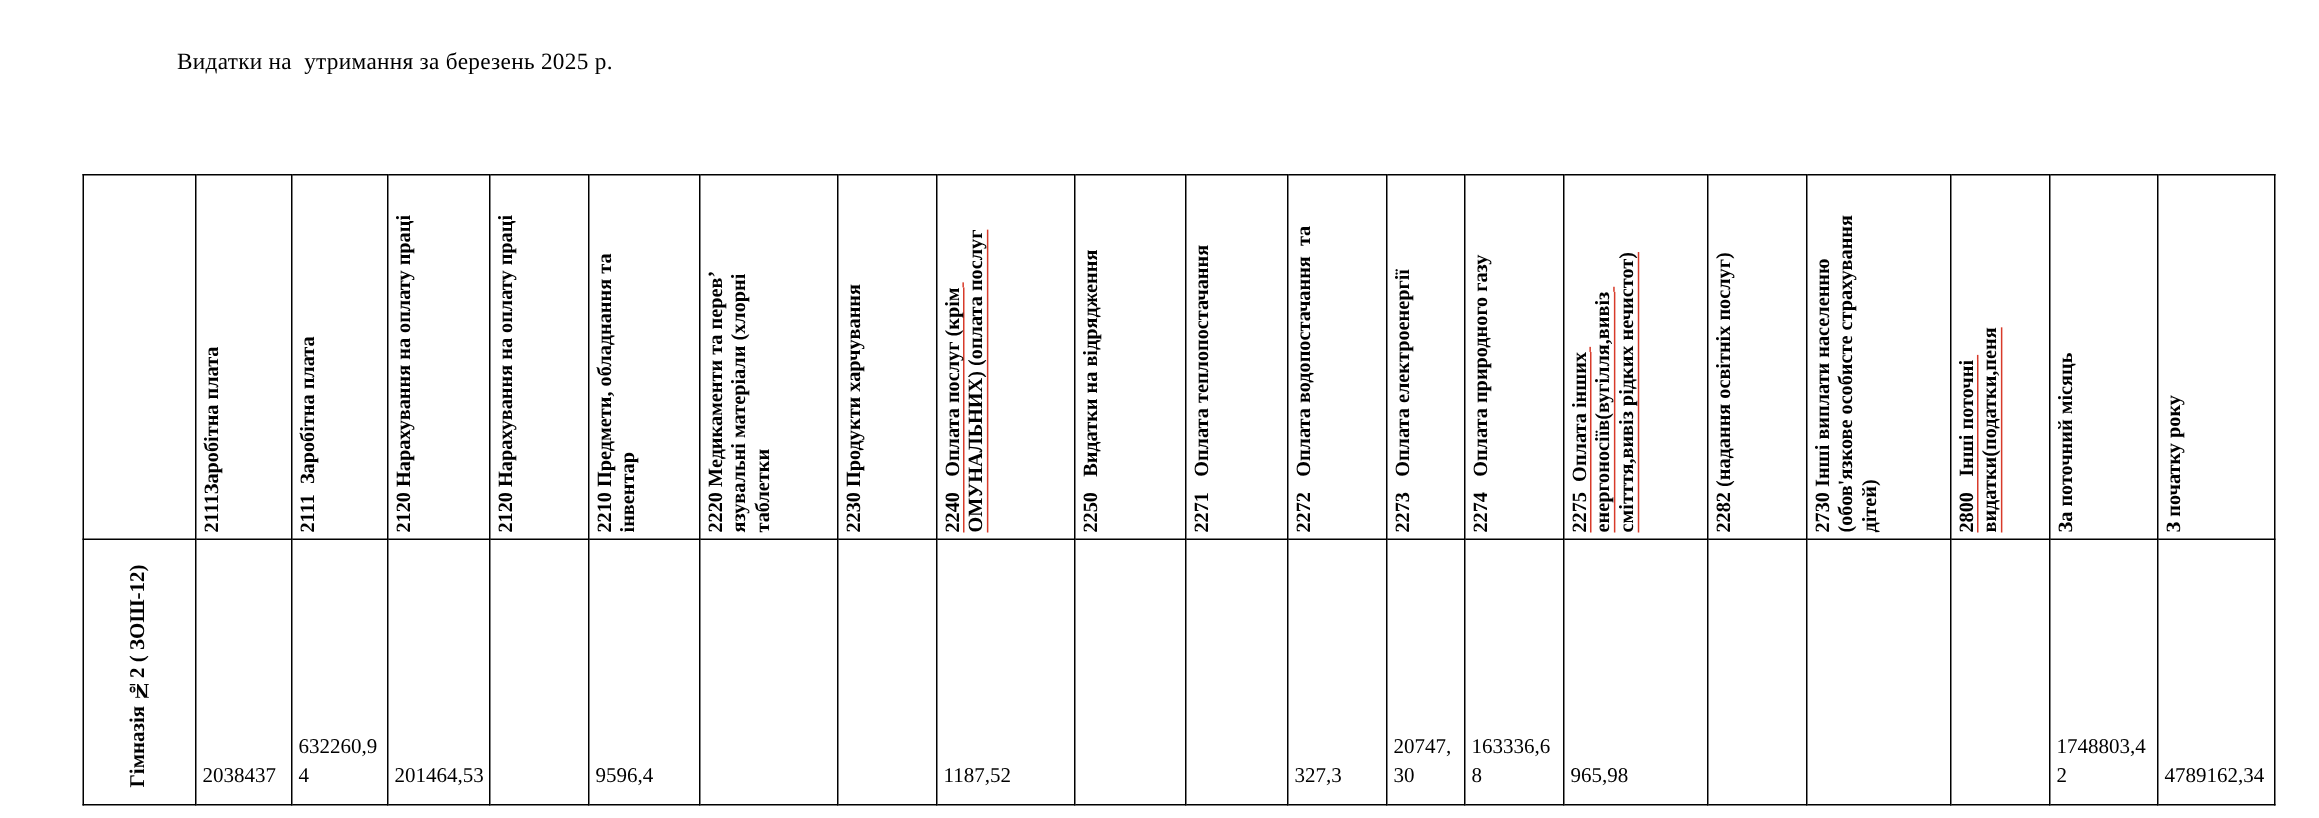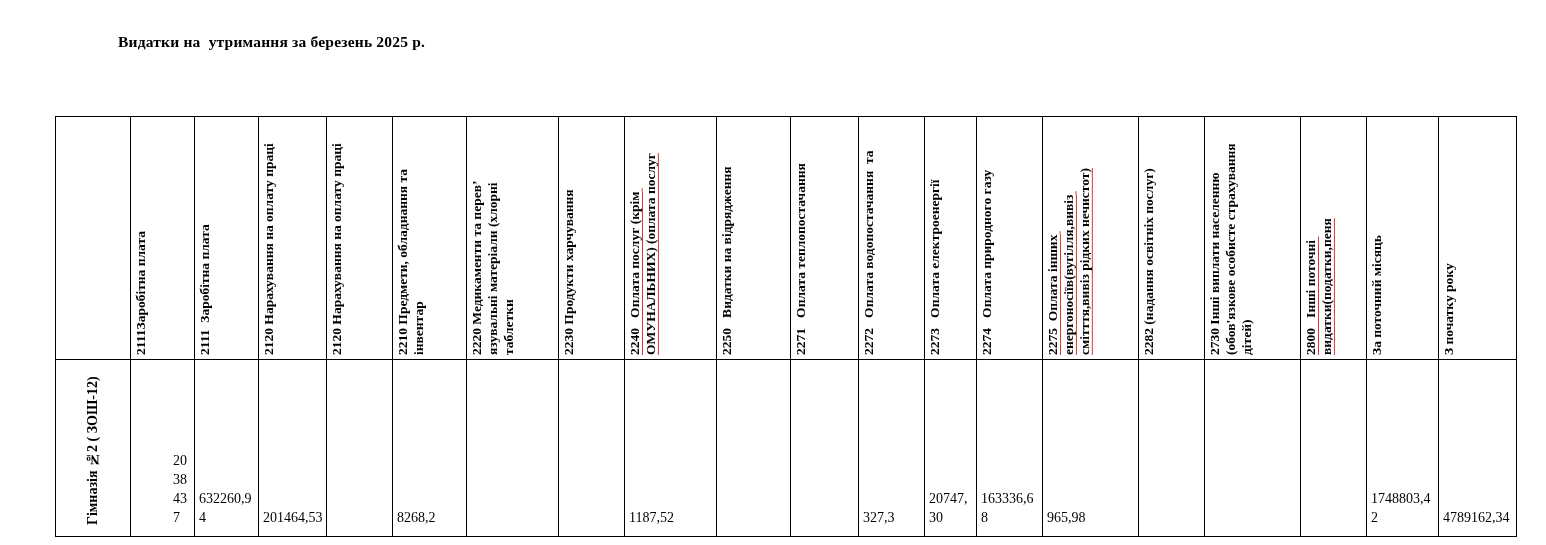--- a/index.html
+++ b/index.html
@@ -17,21 +17,21 @@
   .page {
     position: relative;
     width: 1546px;
     height: 545px;
   }
   .doc-title {
     position: absolute;
     left: 118px;
     top: 33px;
     font-family: "Liberation Serif", serif;
-    font-weight: bold;
+    font-weight: normal;
     font-size: 15.5px;
     letter-spacing: 0.2px;
     white-space: pre;
   }
   table.grid {
     position: absolute;
     left: 55px;
     top: 116px;
     border-collapse: collapse;
     table-layout: fixed;
@@ -92,21 +92,20 @@
     height: 170px;
     text-align: center;
     padding: 0;
     margin: 0 auto;
   }
   td.firstnum {
     vertical-align: top;
   }
   td.firstnum .cellval {
     padding: 4px 3px 0 5px;
-    margin-left: 38px;
   }
 </style>
 </head>
 <body>
 
 <div class="page">
 
   <div class="doc-title">Видатки на  утримання за березень 2025 р.</div>
 
   <table class="grid">
@@ -207,21 +206,21 @@
       <td>
         <span class="cellval">632260,94</span>
       </td>
       <td>
         <span class="cellval">201464,53</span>
       </td>
       <td>
         <span class="cellval"></span>
       </td>
       <td>
-        <span class="cellval">8268,2</span>
+        <span class="cellval">9596,4</span>
       </td>
       <td>
         <span class="cellval"></span>
       </td>
       <td>
         <span class="cellval"></span>
       </td>
       <td>
         <span class="cellval">1187,52</span>
       </td>

